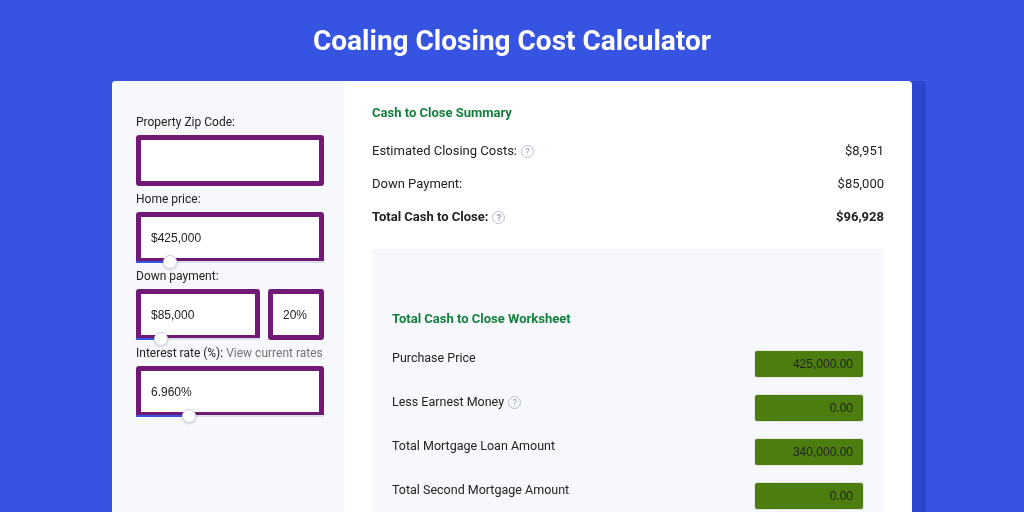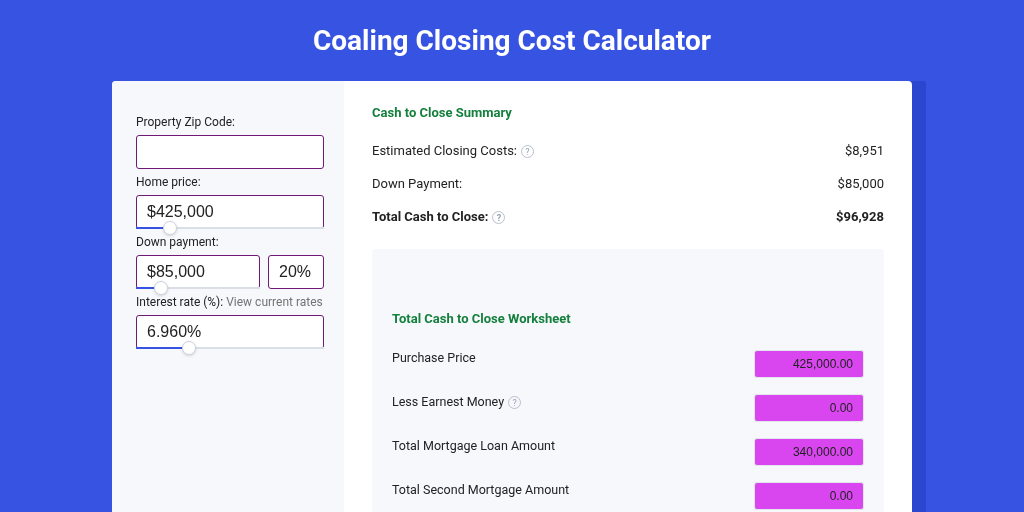--- a/index.html
+++ b/index.html
@@ -48,26 +48,26 @@
   }
   .field-block { margin-bottom: 6px; }
   .field-label {
     display: block;
     font-size: 12px;
     color: #222;
     margin-bottom: 6px;
   }
   .text-input {
     width: 100%;
-    height: 34px;
-    border: 1px solid #701a75;
+    height: 51px;
+    border: 5px solid #701a75;
     border-radius: 3px;
     background: #fff;
     padding: 0 10px;
-    font-size: 16px;
+    font-size: 12px;
     color: #222;
   }
   .slider-wrap { position: relative; margin-top: -2px; }
   .slider-track {
     height: 2px;
     background: #d9dee7;
     position: relative;
   }
   .slider-fill {
     position: absolute;
@@ -141,21 +141,21 @@
     align-items: flex-start;
     padding: 8px 0;
     font-size: 12.5px;
     color: #222;
   }
   .ws-input {
     width: 110px;
     height: 28px;
     border: 1px solid #e1e5ec;
     border-radius: 3px;
-    background: #d946ef;
+    background: #4d7c0f;
     text-align: right;
     padding: 0 10px;
     font-size: 12px;
     color: #222;
   }
 </style>
 </head>
 <body>
 
 <h1 class="page-title">Coaling Closing Cost Calculator</h1>

